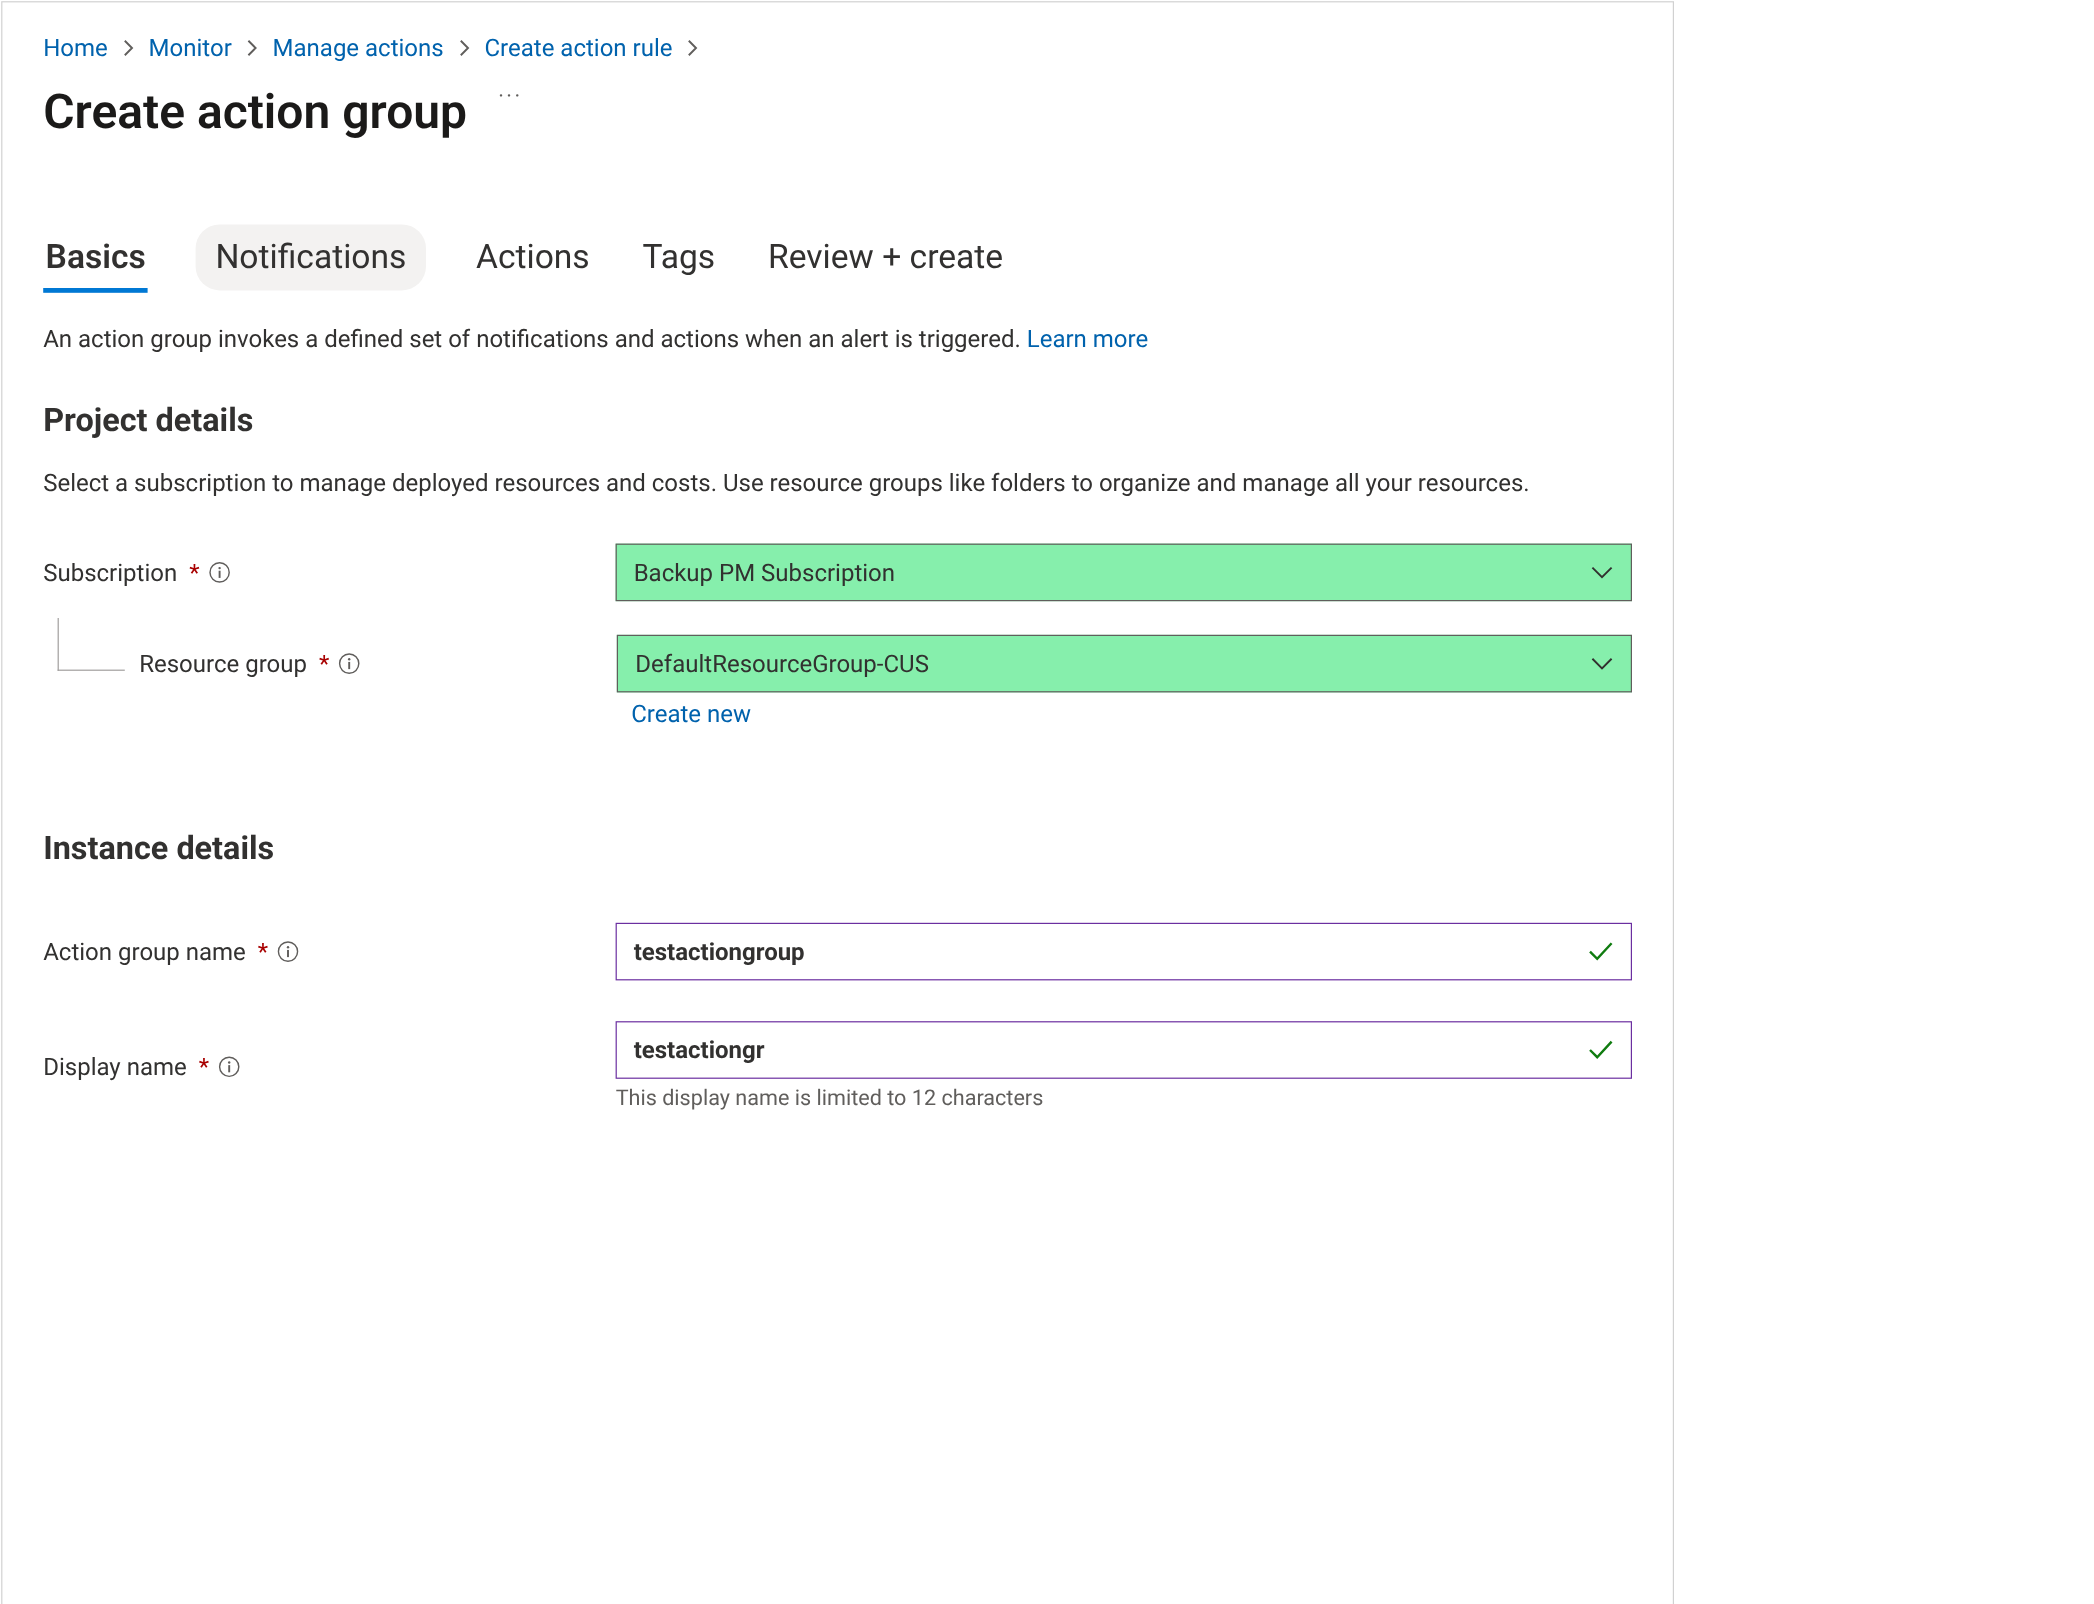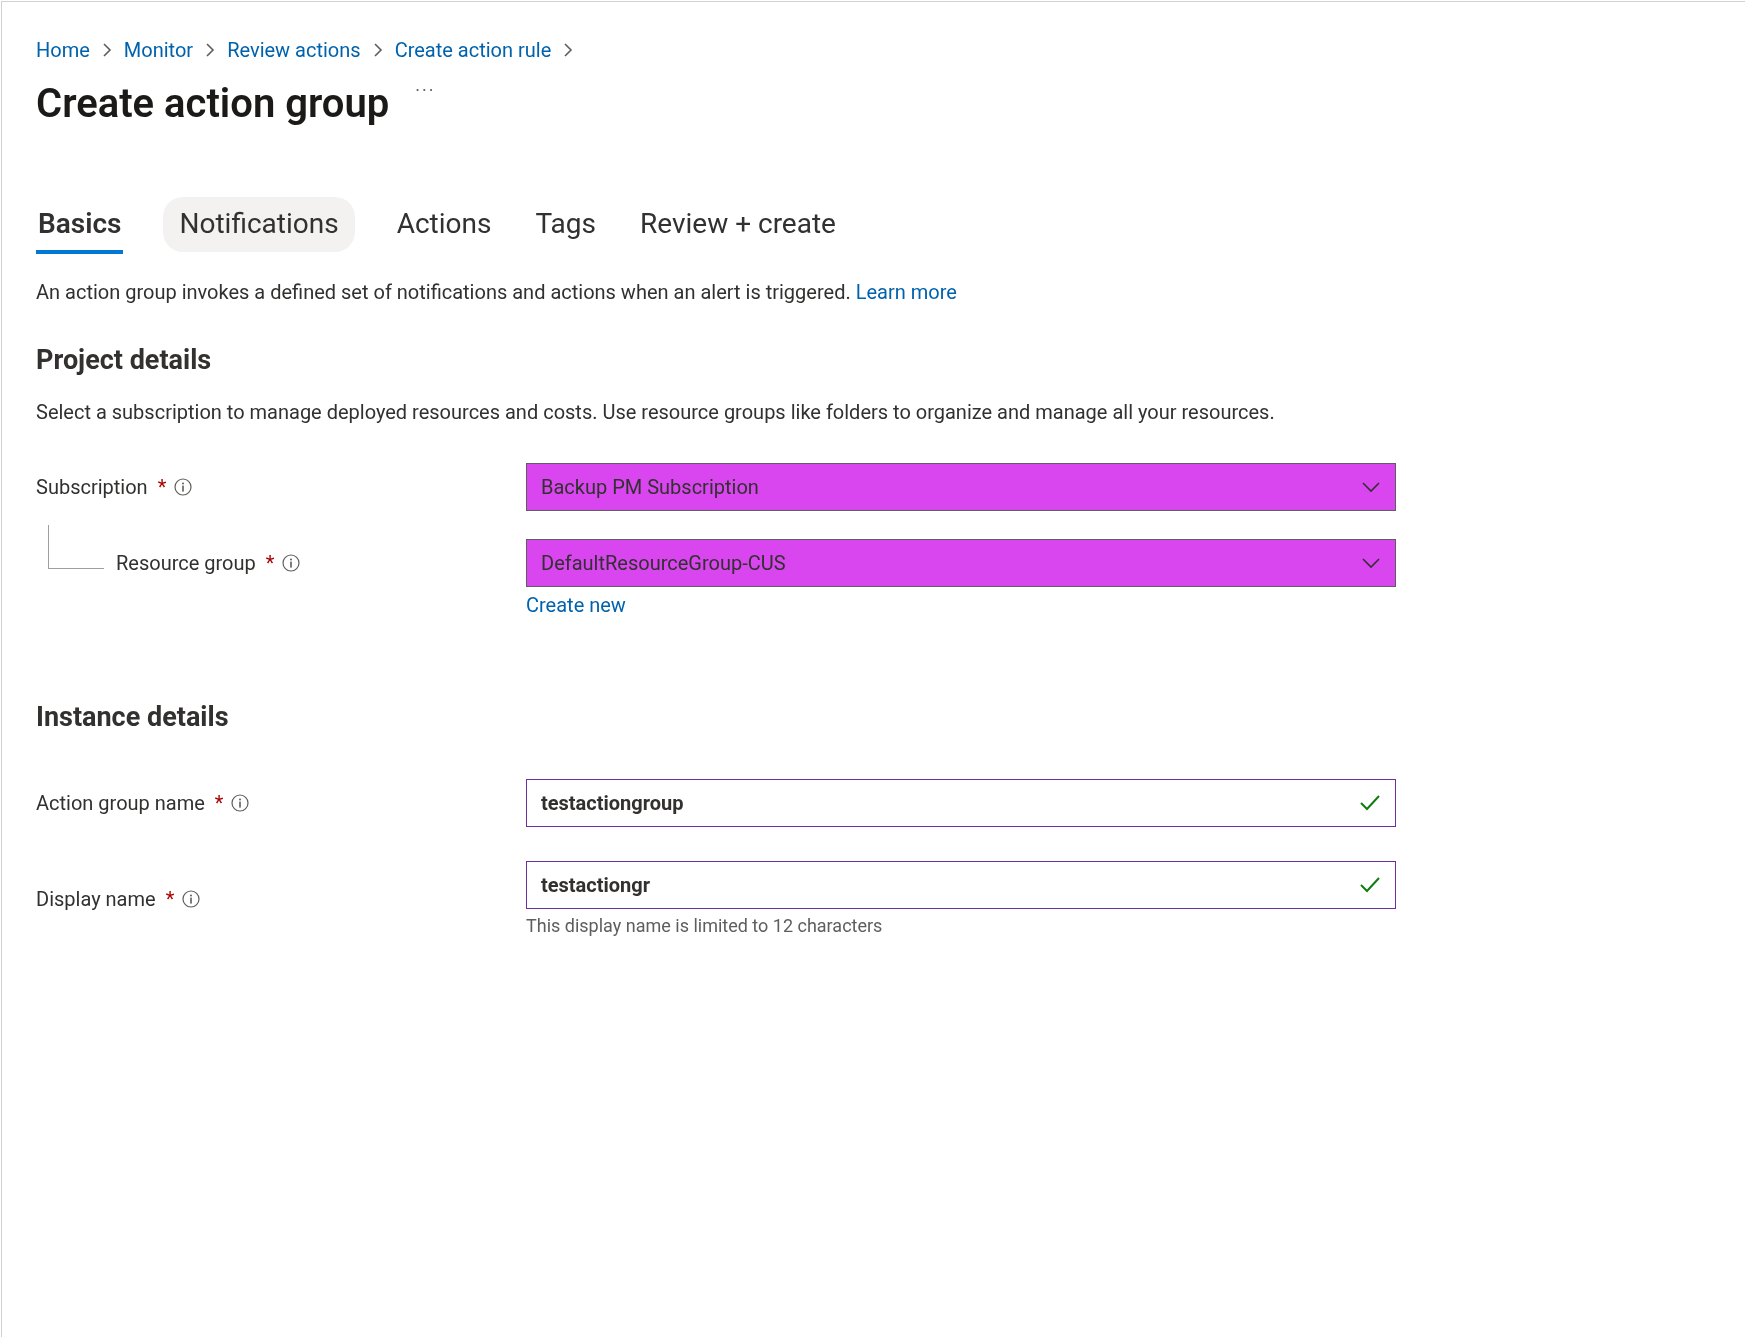--- a/index.html
+++ b/index.html
@@ -5,23 +5,23 @@
     * { box-sizing: border-box; margin: 0; padding: 0; }
     body {
       font-family: "Segoe UI", -apple-system, BlinkMacSystemFont, Roboto, sans-serif;
       background: #ffffff;
       color: #323130;
       font-size: 19px;
       padding: 1px;
     }
     .frame {
       border: 1px solid #d1d1d1;
-      width: 1745px;
+      width: 1394px;
       height: 1337px;
-      padding: 36px 34px;
+      padding: 26px 34px;
       position: relative;
     }
     
     .breadcrumb {
       display: flex;
       align-items: center;
       gap: 12px;
       font-size: 20px;
       margin-bottom: 18px;
     }
@@ -72,21 +72,21 @@
     .info-icon { display: inline-flex; color: #605e5c; cursor: pointer; }
     .info-icon svg { display: block; }
     .field-col { width: 870px; }
     
     .select {
       display: flex; align-items: center; justify-content: space-between;
       border: 1px solid #605e5c;
       height: 48px;
       padding: 0 14px;
       font-size: 20px;
-      background: #d946ef;
+      background: #86efac;
       cursor: pointer;
     }
     .chev-down svg { display: block; }
     
     .text-input {
       display: flex; align-items: center; justify-content: space-between;
       border: 1px solid #6b2fa0;
       height: 48px;
       padding: 0 14px;
       font-size: 20px;
@@ -114,21 +114,21 @@
       <svg width="10" height="14" viewBox="0 0 10 14">
           <path d="M2 1 L8 7 L2 13" fill="none" stroke="#605e5c" stroke-width="1.6"></path>
         </svg>
     </span>
     <a>Monitor</a>
     <span class="sep chevron">
       <svg width="10" height="14" viewBox="0 0 10 14">
           <path d="M2 1 L8 7 L2 13" fill="none" stroke="#605e5c" stroke-width="1.6"></path>
         </svg>
     </span>
-    <a>Review actions</a>
+    <a>Manage actions</a>
     <span class="sep chevron">
       <svg width="10" height="14" viewBox="0 0 10 14">
           <path d="M2 1 L8 7 L2 13" fill="none" stroke="#605e5c" stroke-width="1.6"></path>
         </svg>
     </span>
     <a>Create action rule</a>
     <span class="sep chevron">
       <svg width="10" height="14" viewBox="0 0 10 14">
           <path d="M2 1 L8 7 L2 13" fill="none" stroke="#605e5c" stroke-width="1.6"></path>
         </svg>

